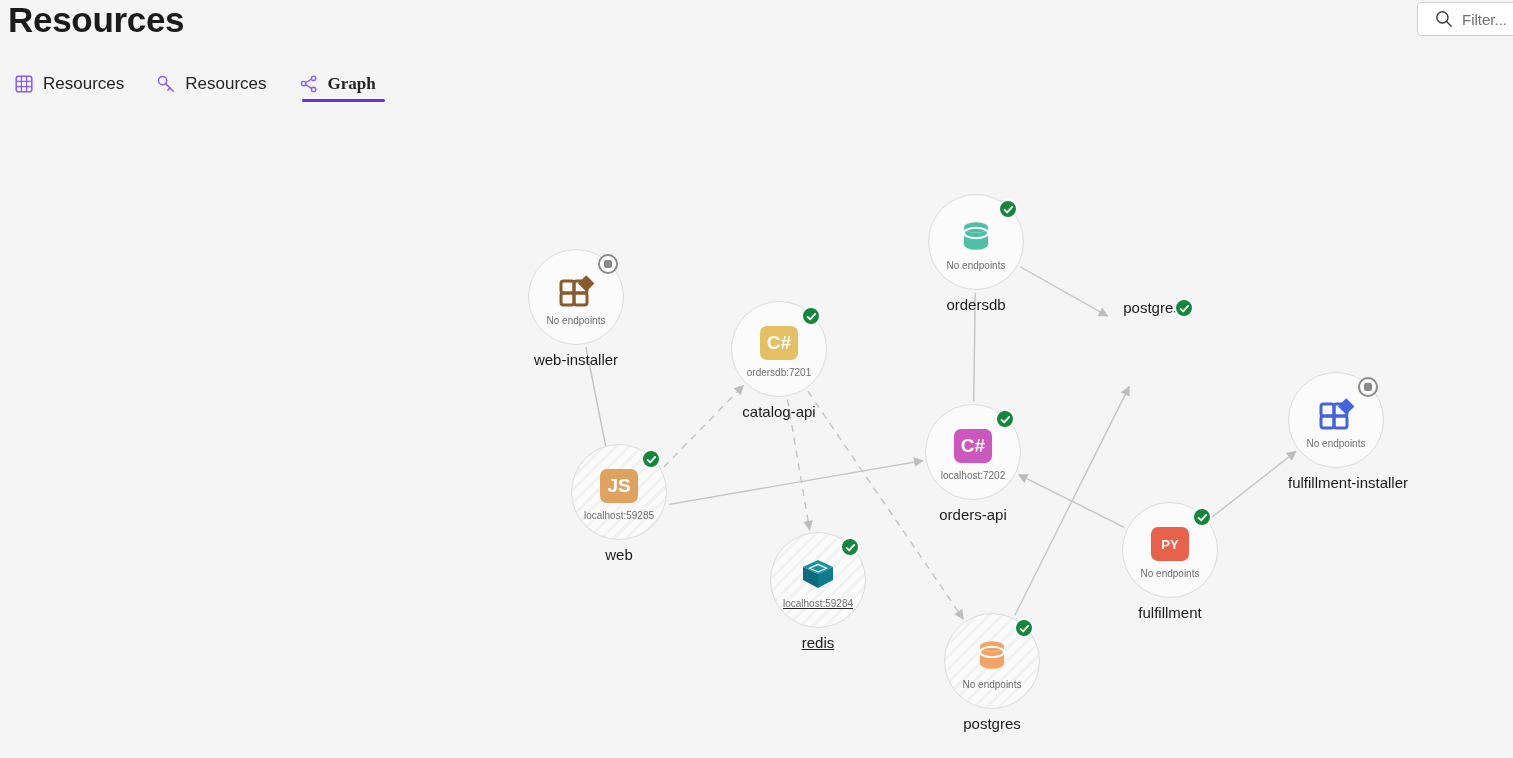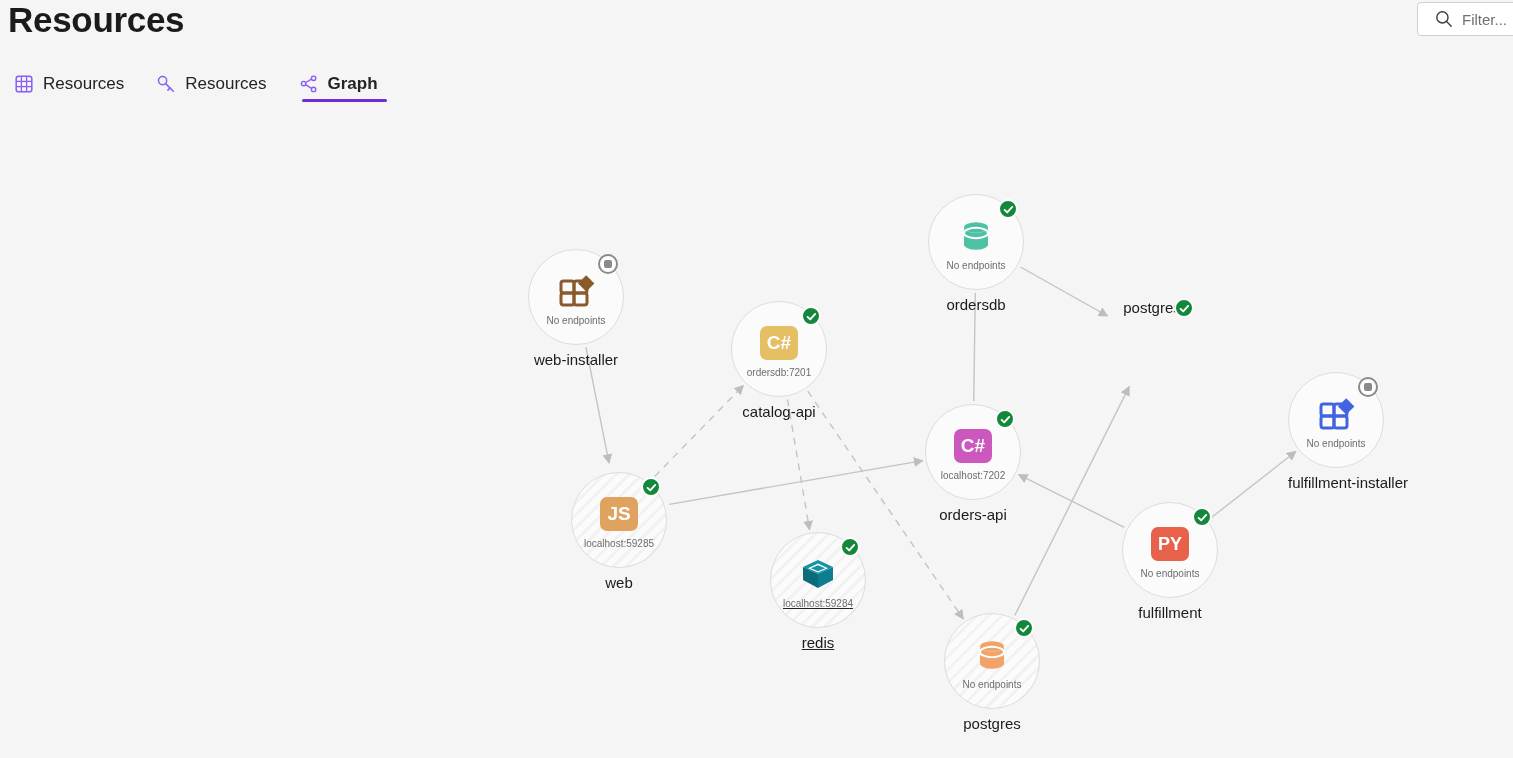--- a/index.html
+++ b/index.html
@@ -79,21 +79,21 @@
     padding: 4px 10px 10px 6px;
     position: relative;
     cursor: pointer;
     margin-right: 16px;
   }
   .tab .tab-label {
     font-size: 17px;
     color: #242424;
     white-space: nowrap;
   }
-  .tab.active .tab-label { font-weight: bold; }
+  .tab.active .tab-label { font-weight: bold; font-family: Liberation Serif, serif; }
   .tab .tab-underline {
     position: absolute;
     left: 9px;
     right: 1px;
     bottom: 2px;
     height: 3px;
     border-radius: 2px;
     background: #6f2fd0;
     display: none;
   }
@@ -374,39 +374,39 @@
       <div class="node-endpoint">localhost:7202</div>
     </div>
     <div class="status-badge running" style="left: 70px; top: 5px;">
           <svg width="13" height="13" viewBox="0 0 13 13">
             <path d="M2.6 6.9 L5.2 9.4 L10.2 3.9" fill="none" stroke="#ffffff" stroke-width="1.9" stroke-linecap="round" stroke-linejoin="round"></path>
           </svg>
         </div>
     <div class="node-label">orders-api</div>
   </div>
 
-  <div class="node" style="left: 571px; top: 362px;">
+  <div class="node" style="left: 571px; top: 334px;">
     <div class="node-circle striped">
       <div class="node-icon">
             <div class="lang-badge" style="background: rgb(224, 163, 95);">JS</div>
           </div>
       <div class="node-endpoint">localhost:59285</div>
     </div>
     <div class="status-badge running" style="left: 70px; top: 5px;">
           <svg width="13" height="13" viewBox="0 0 13 13">
             <path d="M2.6 6.9 L5.2 9.4 L10.2 3.9" fill="none" stroke="#ffffff" stroke-width="1.9" stroke-linecap="round" stroke-linejoin="round"></path>
           </svg>
         </div>
     <div class="node-label">web</div>
   </div>
 
   <div class="node" style="left: 1122px; top: 392px;">
     <div class="node-circle">
       <div class="node-icon">
-            <div class="lang-badge" style="background: rgb(232, 97, 74); font-size: 18px;">PY</div>
+            <div class="lang-badge" style="background: rgb(232, 97, 74); font-size: 13px;">PY</div>
           </div>
       <div class="node-endpoint">No endpoints</div>
     </div>
     <div class="status-badge running" style="left: 70px; top: 5px;">
           <svg width="13" height="13" viewBox="0 0 13 13">
             <path d="M2.6 6.9 L5.2 9.4 L10.2 3.9" fill="none" stroke="#ffffff" stroke-width="1.9" stroke-linecap="round" stroke-linejoin="round"></path>
           </svg>
         </div>
     <div class="node-label">fulfillment</div>
   </div>

